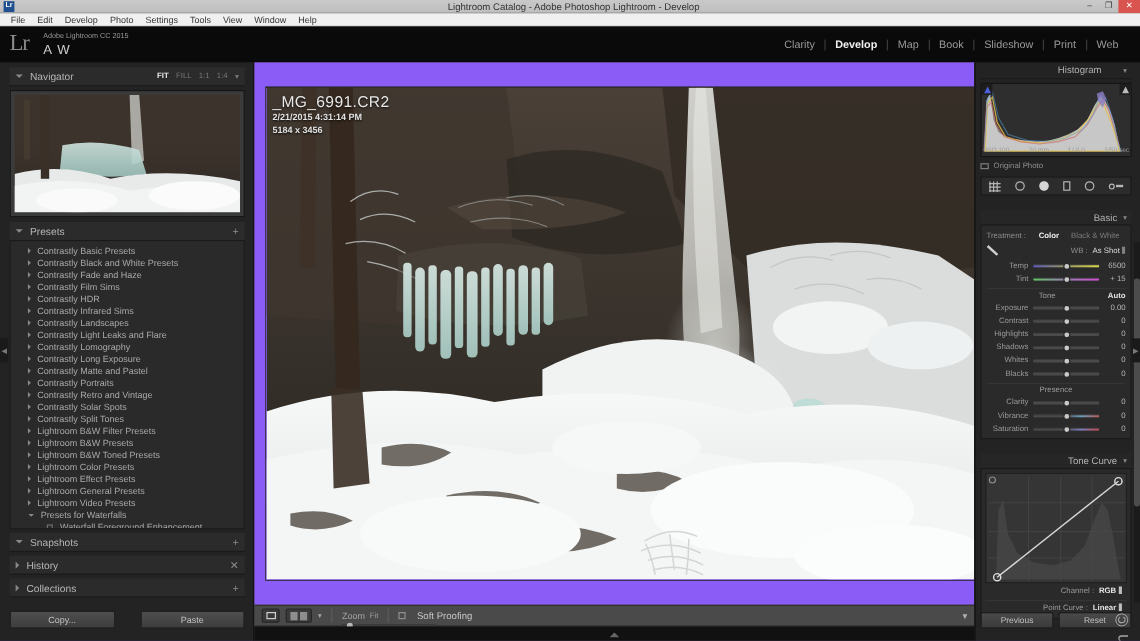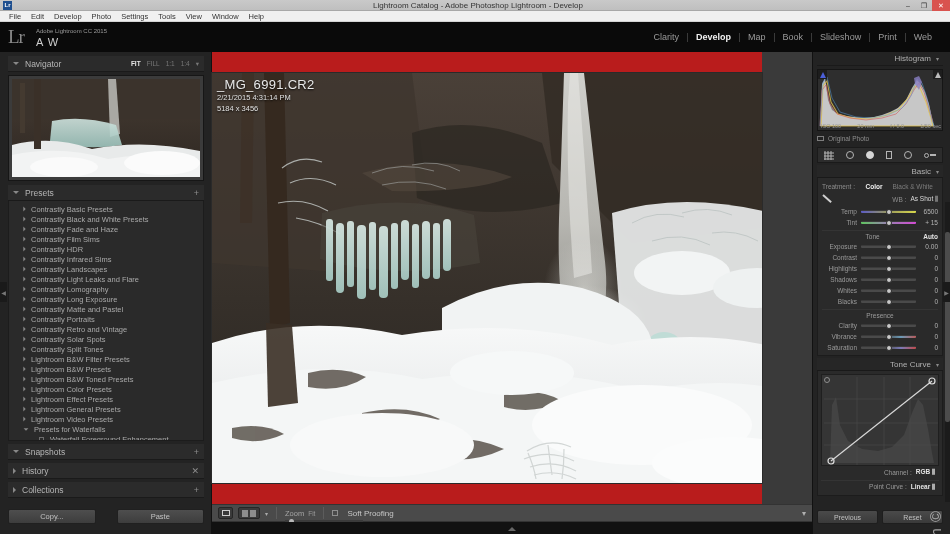--- a/index.html
+++ b/index.html
@@ -128,33 +128,33 @@
     border:1px solid #202020; border-radius:2px; font-size:7.5px;
     color:#c2c2c2; display:flex; align-items:center; justify-content:center;
   }
 
   
   .center {
     position:absolute; left:212px; top:52px; width:600px; height:482px;
     background:#3a3a3a;
   }
   .photo-stage {
-    position:absolute; left:0; top:0; width:550px; height:452px;
-    background:#b91c1c; display:flex; align-items:center; justify-content:flex-end;
+    position:absolute; left:0; top:0; width:600px; height:452px;
+    background:#8b5cf6; display:flex; align-items:center; justify-content:flex-end;
   }
   .photo-frame {
     width:590px; height:410px; position:relative; overflow:hidden;
     box-shadow:0 0 0 1px #2a2a2a;
   }
   .info-overlay {
     position:absolute; left:5px; top:4px; z-index:6;
     text-shadow:0 1px 2px rgba(0,0,0,.9);
   }
   .info-name { font-size:13px; color:#e9e9e9; letter-spacing:.3px; }
-  .info-meta { font-size:7.5px; color:#e2e2e2; line-height:1.5; font-weight:normal; }
+  .info-meta { font-size:7.5px; color:#e2e2e2; line-height:1.5; font-weight:bold; }
 
   .toolbar {
     position:absolute; left:0; bottom:12px; width:600px; height:18px;
     background:#4a4a4a; border-top:1px solid #333; border-bottom:1px solid #333;
     display:flex; align-items:center; padding:0 6px; gap:5px;
   }
   .tbtn {
     width:15px; height:12px; background:#3a3a3a; border:1px solid #262626;
     border-radius:2px; display:flex; align-items:center; justify-content:center;
   }
@@ -189,21 +189,21 @@
 
   
   .right-panel {
     position:absolute; left:812px; top:52px; width:138px; height:482px;
     background:#232323; border-left:1px solid #111;
   }
   .rp-inner { position:absolute; left:4px; top:0; width:126px; }
 
   .rp-head {
     height:14px; display:flex; align-items:center; justify-content:flex-end;
-    padding-right:4px; gap:5px; font-size:8px; color:#b0b0b0;
+    padding-right:4px; gap:18px; font-size:8px; color:#b0b0b0;
     border-bottom:1px solid #1a1a1a;
   }
   .caret { font-size:6px; color:#8a8a8a; }
 
   .hist-box {
     margin-top:3px; width:126px; height:62px; background:#272727;
     border:1px solid #151515; position:relative; overflow:hidden;
   }
   .hist-svg { position:absolute; left:0; top:0; }
   .hist-corner {
@@ -232,21 +232,21 @@
   .circle { width:8px; height:8px; border:1.2px solid #b5b5b5; border-radius:50%; }
   .circle.filled { background:#d6d6d6; border-color:#d6d6d6; }
   .rect-ico { width:6px; height:8px; border:1.2px solid #b5b5b5; }
   .brush-ico { display:flex; align-items:center; gap:1px; }
   .brush-ico .dot { width:5px;height:5px;border-radius:50%;border:1.2px solid #b5b5b5; }
   .brush-ico .bar { width:6px; height:1.5px; background:#b5b5b5; }
 
   .rp-sec-head {
     height:13px; display:flex; align-items:center; justify-content:flex-end;
     gap:5px; padding-right:4px; font-size:8px; color:#b2b2b2;
-    border-bottom:1px solid #191919; background:#262626; margin-top:2px;
+    border-bottom:1px solid #191919; background:#262626; margin-top:12px;
   }
   .rp-body { background:#2a2a2a; border:1px solid #1c1c1c; border-top:none; padding:2px 4px; }
 
   .treat-row { display:flex; align-items:center; height:12px; font-size:6.5px; }
   .treat-label { color:#8e8e8e; flex:1; }
   .treat-opt { color:#7d7d7d; padding:0 5px; }
   .treat-opt.active { color:#f0f0f0; font-weight:bold; }
 
   .wb-row { display:flex; align-items:center; height:14px; font-size:6.5px; position:relative; }
   .eyedrop {

